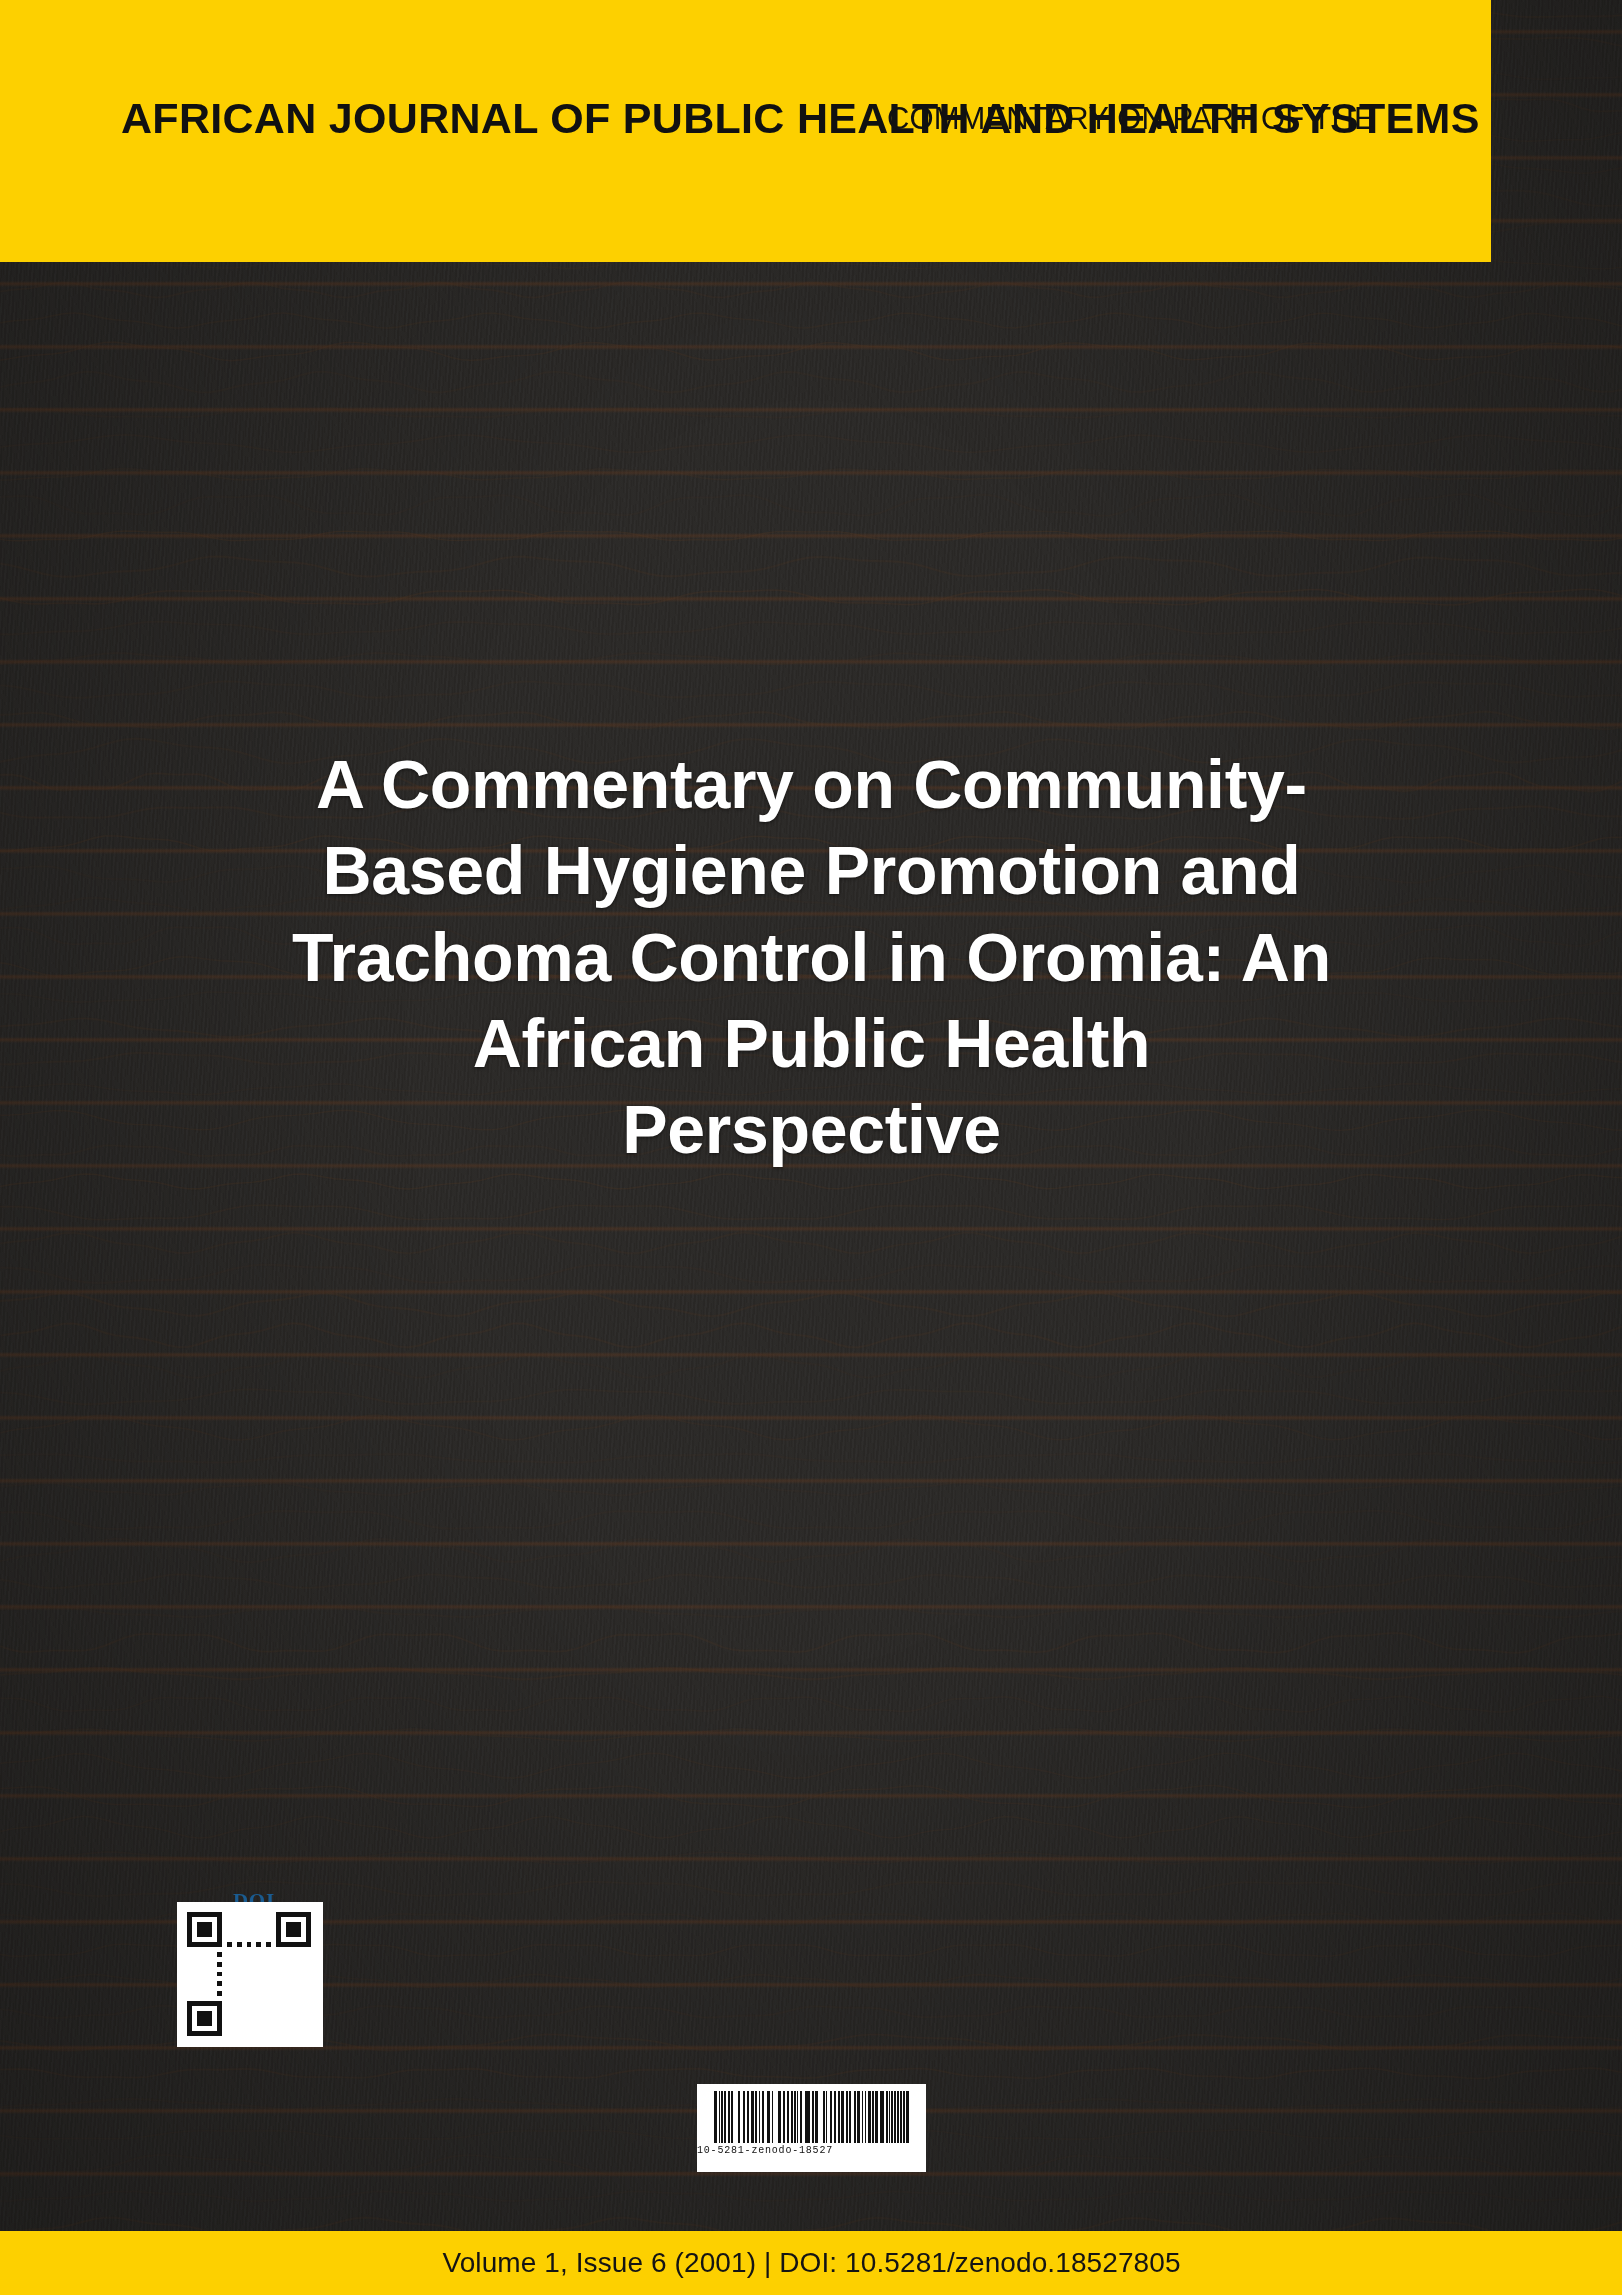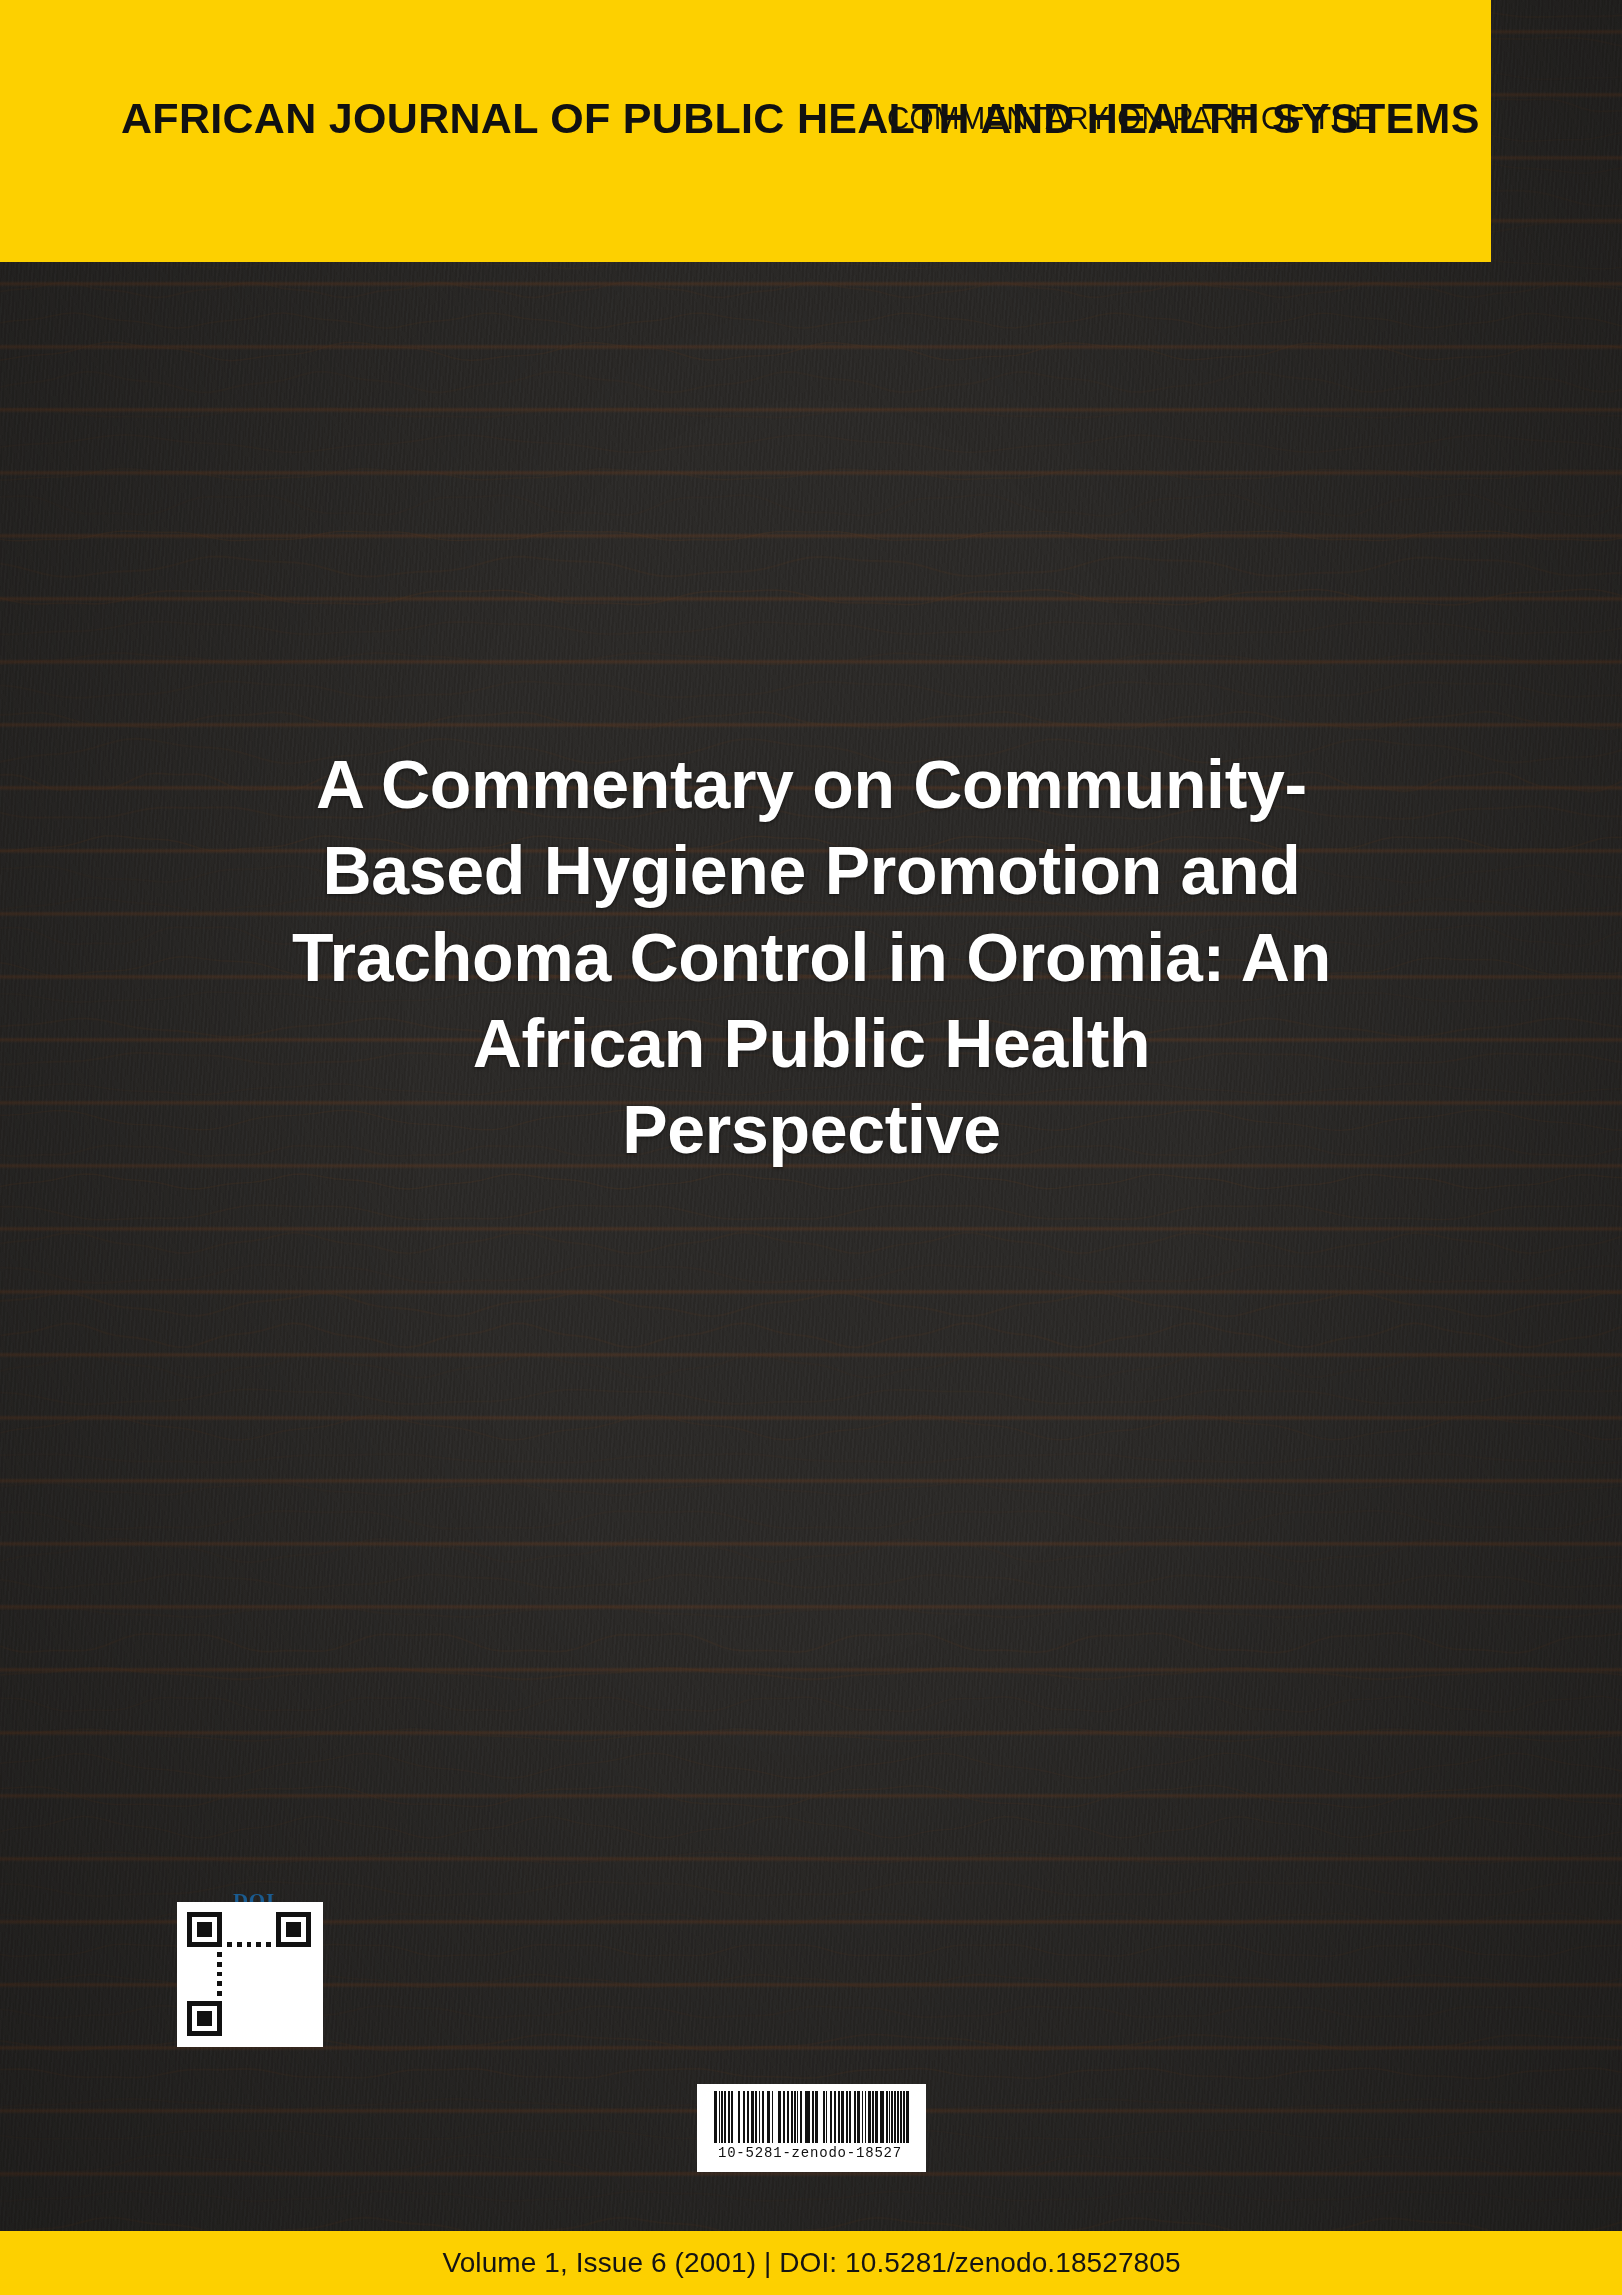--- a/index.html
+++ b/index.html
@@ -185,23 +185,23 @@
     left: 17px;
     top: 6.5px;
     width: 195px;
     height: 52px;
   }
   .barcode-text {
     position: absolute;
     left: 0;
     top: 61px;
     width: 205px;
-    text-align: right;
+    text-align: left;
     font-family: "Liberation Mono", monospace;
-    font-size: 14px;
+    font-size: 10px;
     letter-spacing: 0.8px;
     color: #111111;
   }
 
   
   .footer-band {
     position: absolute;
     left: 0;
     bottom: 0;
     width: 1623px;

